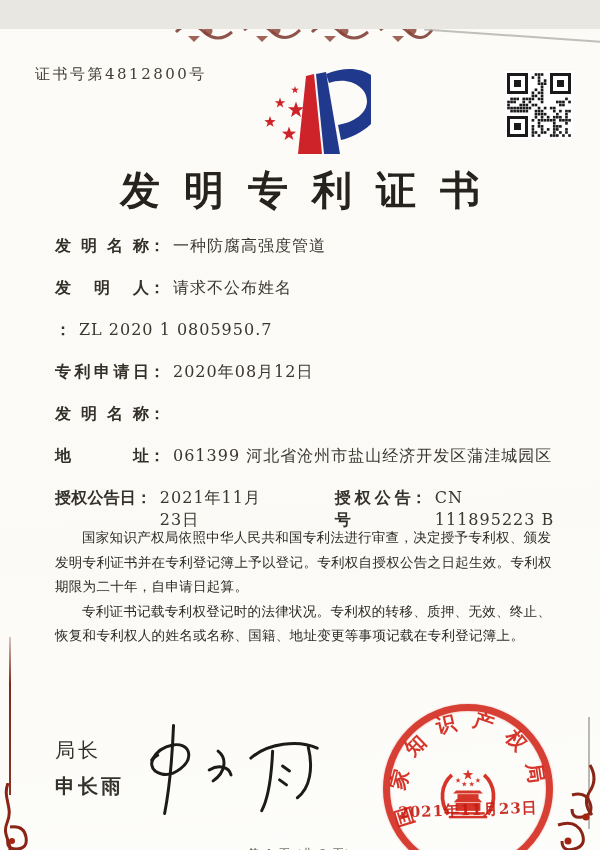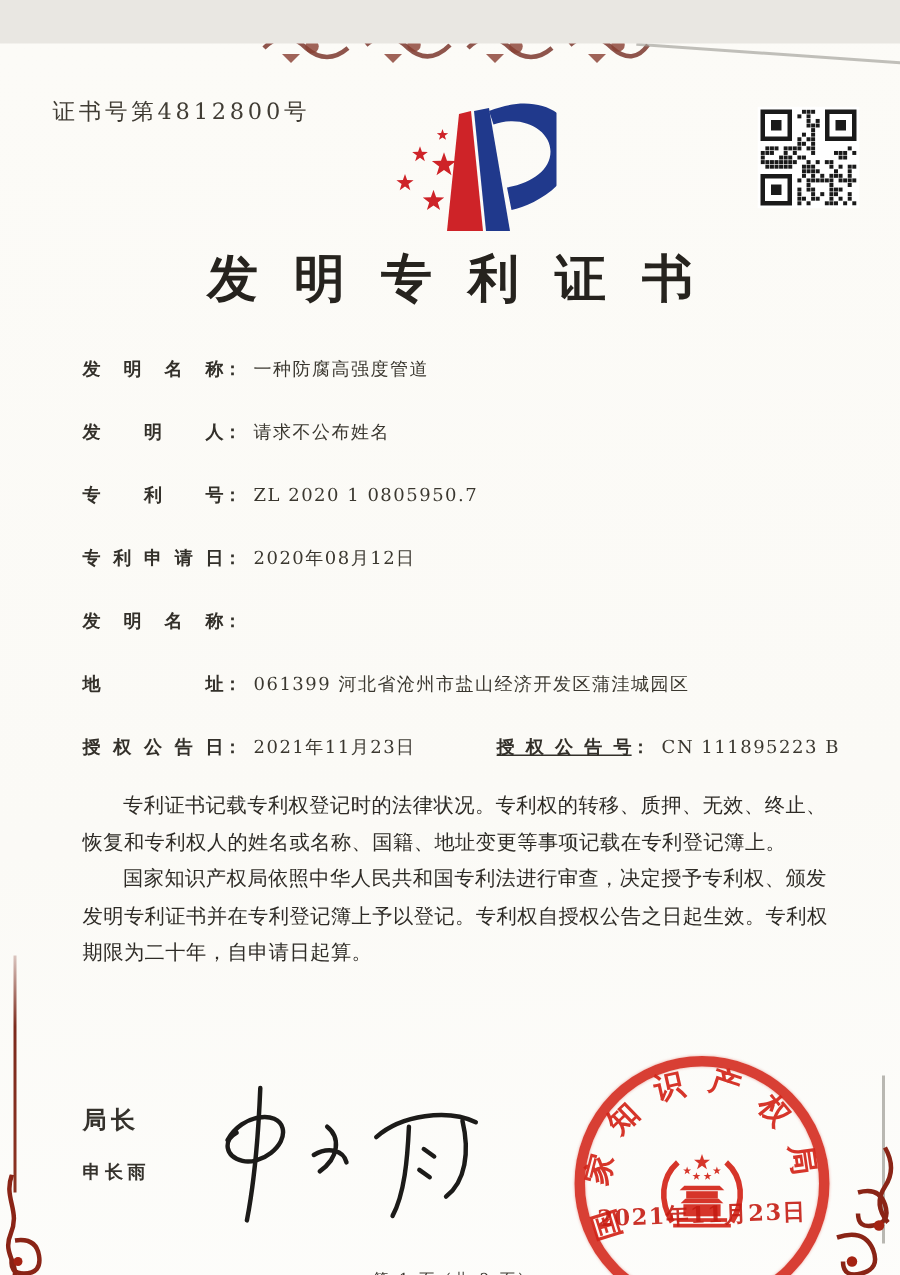--- a/index.html
+++ b/index.html
@@ -17,37 +17,37 @@
   .right-edge-line{position:absolute;left:588px;top:688px;width:1.5px;height:112px;
     background:#a8a6a0;opacity:.8;}
   .corner-flourish{position:absolute;}
   .fl-bl{left:-2px;top:754px;width:56px;height:96px;}
   .fl-br{left:528px;top:732px;width:72px;height:118px;z-index:1;}
   
   .cert-no{position:absolute;left:35px;top:36px;font-size:15px;letter-spacing:2.5px;color:#403c34;}
   .logo{position:absolute;left:243px;top:33px;width:128px;height:100px;}
   .qr{position:absolute;left:505px;top:42px;width:68px;height:68px;}
   .title{position:absolute;left:0;top:134px;width:100%;text-align:center;
-    font-size:34px;font-weight:700;letter-spacing:24px;text-indent:24px;color:#26231e;}
+    font-size:40px;font-weight:700;letter-spacing:24px;text-indent:24px;color:#26231e;}
   
   .fields{position:absolute;left:55px;top:206px;width:510px;}
-  .frow{display:flex;align-items:baseline;font-size:12px;line-height:22px;margin-bottom:20px;}
+  .frow{display:flex;align-items:baseline;font-size:16px;line-height:22px;margin-bottom:20px;}
   .lbl{display:inline-block;width:94px;font-weight:700;text-align:justify;text-align-last:justify;color:#33302a;}
   .colon{font-weight:700;margin-right:8px;}
   .val{letter-spacing:1px;color:#3a372f;}
   .grant-row{margin-top:16px;}
   .grant-pair2{margin-left:54px;display:flex;align-items:baseline;}
-  .grant-pair2 .lbl{width:90px;text-decoration:underline;}
+  .grant-pair2 .lbl{width:90px;}
   
   .body-text{position:absolute;left:55px;top:496px;width:506px;font-size:13.5px;
     line-height:24.5px;color:#2e2b26;letter-spacing:.3px;}
   .body-text p{margin:0;text-indent:2em;}
   
-  .sig-title{position:absolute;left:55px;top:708px;font-size:16px;font-weight:700;letter-spacing:3px;}
-  .sig-name{position:absolute;left:55px;top:744px;font-size:12px;font-weight:600;letter-spacing:3px;}
+  .sig-title{position:absolute;left:55px;top:708px;font-size:20px;font-weight:400;letter-spacing:3px;}
+  .sig-name{position:absolute;left:55px;top:744px;font-size:20px;font-weight:600;letter-spacing:3px;}
   .sig-script{position:absolute;left:122px;top:684px;width:218px;height:110px;}
   
   .seal{position:absolute;left:383px;top:675px;width:170px;height:170px;z-index:2;}
   .seal-ring{position:absolute;inset:0;border:7px solid rgba(211,36,24,.88);border-radius:50%;
     box-shadow:0 0 2px rgba(211,36,24,.4), inset 0 0 2px rgba(211,36,24,.4);}
   .seal-svg{position:absolute;inset:0;width:170px;height:170px;}
   .seal-date{position:absolute;left:-14px;top:97px;width:198px;text-align:center;
     font-size:15px;font-weight:700;color:rgba(196,28,18,.9);letter-spacing:1px;
     transform:rotate(-2deg);font-family:"DejaVu Serif","Liberation Serif",serif;}
   
@@ -278,21 +278,20 @@
       <span class="lbl">发明名称</span>
         <span class="colon">：</span>
         <span class="val">一种防腐高强度管道</span>
     </div>
     <div class="frow">
       <span class="lbl">发明人</span>
         <span class="colon">：</span>
         <span class="val">请求不公布姓名</span>
     </div>
     <div class="frow">
-      <span class="lbl">专利号</span>
         <span class="colon">：</span>
         <span class="val">ZL 2020 1 0805950.7</span>
     </div>
     <div class="frow">
       <span class="lbl">专利申请日</span>
         <span class="colon">：</span>
         <span class="val">2020年08月12日</span>
     </div>
     <div class="frow">
       <span class="lbl">发明名称</span>
@@ -309,22 +308,22 @@
         <span class="val">2021年11月23日</span>
       <span class="grant-pair2">
         <span class="lbl">授权公告号</span>
           <span class="colon">：</span>
           <span class="val">CN 111895223 B</span>
       </span>
     </div>
   </div>
 
   <div class="body-text">
+    <p>国家知识产权局依照中华人民共和国专利法进行审查，决定授予专利权、颁发发明专利证书并在专利登记簿上予以登记。专利权自授权公告之日起生效。专利权期限为二十年，自申请日起算。</p>
     <p>专利证书记载专利权登记时的法律状况。专利权的转移、质押、无效、终止、恢复和专利权人的姓名或名称、国籍、地址变更等事项记载在专利登记簿上。</p>
-    <p>国家知识产权局依照中华人民共和国专利法进行审查，决定授予专利权、颁发发明专利证书并在专利登记簿上予以登记。专利权自授权公告之日起生效。专利权期限为二十年，自申请日起算。</p>
   </div>
 
   <div class="sig-title">局长</div>
   <div class="sig-name">申长雨</div>
   <svg class="sig-script" viewBox="0 0 220 100">
     <g fill="none" stroke="#1c1b19" stroke-width="3" stroke-linecap="round">
       <path d="M30,42 C40,24 64,22 67,34 C70,46 52,59 40,56 C28,53 27,42 36,37"></path>
       <path d="M52,7 C51,32 48,70 43,96"></path>
       <path d="M97,33 C106,40 105,54 92,63"></path>
       <path d="M88,52 C98,46 108,49 110,57"></path>

